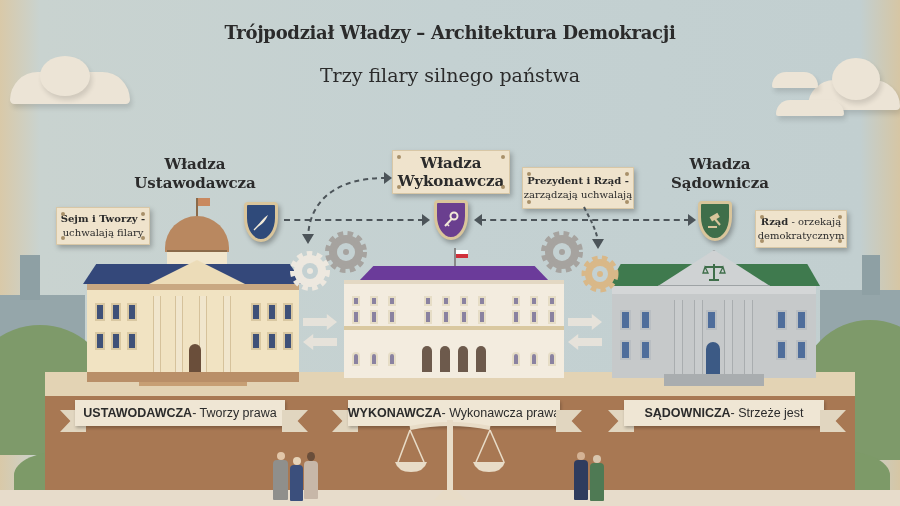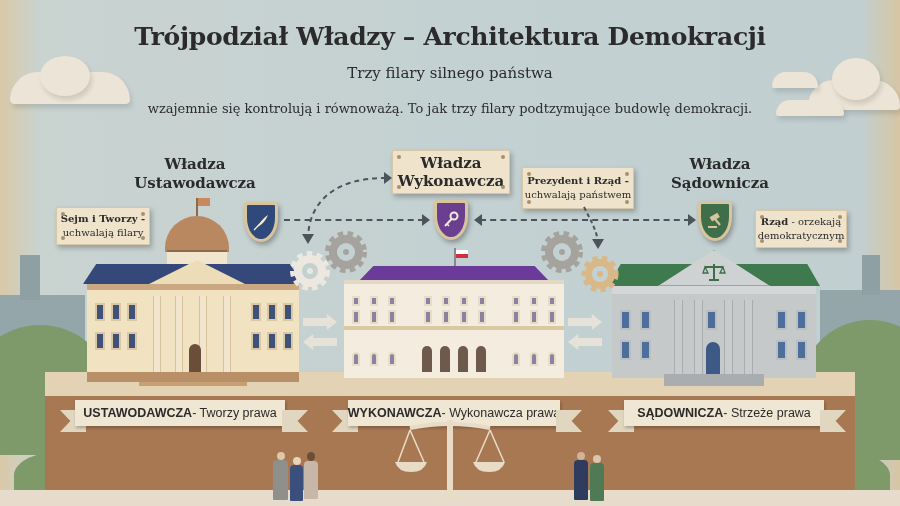--- a/index.html
+++ b/index.html
@@ -9,25 +9,25 @@
     font-family: "DejaVu Serif", "Liberation Serif", serif;
     background: linear-gradient(90deg, #d9c9a8 0px, #c9d3d0 40px, #c4d1d2 450px, #c2cfd0 860px, #d6c6a4 900px);
     color: #2a2a2a;
   }
   .abs { position: absolute; }
 
   
   .title {
     left: 0; width: 900px; top: 22px; text-align: center;
     font-family: "DejaVu Serif", serif; font-weight: bold;
-    font-size: 25px; color: #2b2b2b; letter-spacing: -0.3px;
+    font-size: 18px; color: #2b2b2b; letter-spacing: -0.3px;
   }
   .subtitle {
     left: 0; width: 900px; top: 64px; text-align: center;
-    font-size: 15px; color: #2b2b2b;
+    font-size: 19px; color: #2b2b2b;
   }
   .intro {
     left: 90px; width: 720px; top: 99px; text-align: center;
     font-size: 13px; line-height: 20px; color: #2b2b2b;
   }
 
   
   .cloud { background: #ece4d6; border-radius: 40px 40px 6px 6px; box-shadow: 2px 4px 5px rgba(0,0,0,0.12); }
   .cloud::before, .cloud::after { content: ""; position: absolute; background: #ece4d6; border-radius: 50%; }
 
@@ -111,21 +111,20 @@
 <div class="abs hill" style="left:14px;top:450px;width:110px;height:50px;background:#7d9a68;"></div>
 <div class="abs hill" style="left:780px;top:450px;width:110px;height:50px;background:#7d9a68;"></div>
 
 <div class="abs platform-top" style="left:45px;top:372px;width:810px;height:24px;"></div>
 <div class="abs platform-front" style="left:45px;top:396px;width:810px;height:100px;"></div>
 <div class="abs" style="left:0;top:490px;width:900px;height:16px;background:#e7dccb;"></div>
 
 <div class="abs title">Trójpodział Władzy – Architektura Demokracji</div>
 <div class="abs subtitle">Trzy filary silnego państwa</div>
 <div class="abs intro">
-  <div>wzajemnie się kontrolują i równoważą. To jak trzy filary podtzymujące budowlę demokracji.</div>
 </div>
 
 <div class="abs branch-heading" style="left:130px;top:155px;width:130px;">
   <div>Władza</div>
   <div>Ustawodawcza</div>
 </div>
 <div class="abs plaque plaque-small" style="left:56px;top:207px;width:94px;height:38px;">
   <span class="dot d1"></span>
     <span class="dot d2"></span>
     <span class="dot d3"></span>
@@ -176,21 +175,21 @@
     <span class="dot d4"></span>
   <div>Władza</div>
   <div>Wykonawcza</div>
 </div>
 <div class="abs plaque plaque-small" style="left:522px;top:167px;width:112px;height:42px;">
   <span class="dot d1"></span>
     <span class="dot d2"></span>
     <span class="dot d3"></span>
     <span class="dot d4"></span>
   <div style="font-weight:bold;">Prezydent i Rząd -</div>
-  <div>uchwalają państwem</div>
+  <div>zarządzają uchwalają</div>
 </div>
 <div class="abs shield" style="left:434px;top:200px;background:#6a3f8f;">
   <svg width="20" height="20" viewBox="0 0 20 20">
     <circle cx="13" cy="6" r="3.5" fill="none" stroke="#f2ead8" stroke-width="2"></circle>
     <line x1="11" y1="8.5" x2="4" y2="16" stroke="#f2ead8" stroke-width="2"></line>
     <line x1="6" y1="14" x2="8" y2="16" stroke="#f2ead8" stroke-width="1.6"></line>
   </svg>
 </div>
 
 <div class="abs" style="left:342px;top:248px;width:224px;height:134px;">
@@ -331,21 +330,21 @@
 <div class="abs tail" style="left:332px;top:410px;clip-path:polygon(0 0,100% 0,100% 100%,0 100%,40% 50%);"></div>
 <div class="abs banner" style="left:348px;top:400px;width:212px;">
   <b>WYKONAWCZA</b>
     <span> - Wykonawcza prawa</span>
 </div>
 <div class="abs tail" style="left:556px;top:410px;clip-path:polygon(0 0,100% 0,60% 50%,100% 100%,0 100%);"></div>
 
 <div class="abs tail" style="left:608px;top:410px;clip-path:polygon(0 0,100% 0,100% 100%,0 100%,40% 50%);"></div>
 <div class="abs banner" style="left:624px;top:400px;width:200px;">
   <b>SĄDOWNICZA</b>
-    <span> - Strzeże prawa</span>
+    <span> - Strzeże jest</span>
 </div>
 <div class="abs tail" style="left:820px;top:410px;clip-path:polygon(0 0,100% 0,60% 50%,100% 100%,0 100%);"></div>
 
 <svg class="abs" style="left:394px;top:420px;" width="112" height="82" viewBox="0 0 112 82">
   <rect x="53" y="0" width="6" height="74" fill="#e8dcc7"></rect>
   <path d="M16 8 Q56 0 96 8" fill="none" stroke="#e8dcc7" stroke-width="4"></path>
   <line x1="16" y1="10" x2="4" y2="42" stroke="#e8dcc7" stroke-width="1.5"></line>
   <line x1="16" y1="10" x2="30" y2="42" stroke="#e8dcc7" stroke-width="1.5"></line>
   <line x1="96" y1="10" x2="82" y2="42" stroke="#e8dcc7" stroke-width="1.5"></line>
   <line x1="96" y1="10" x2="110" y2="42" stroke="#e8dcc7" stroke-width="1.5"></line>

